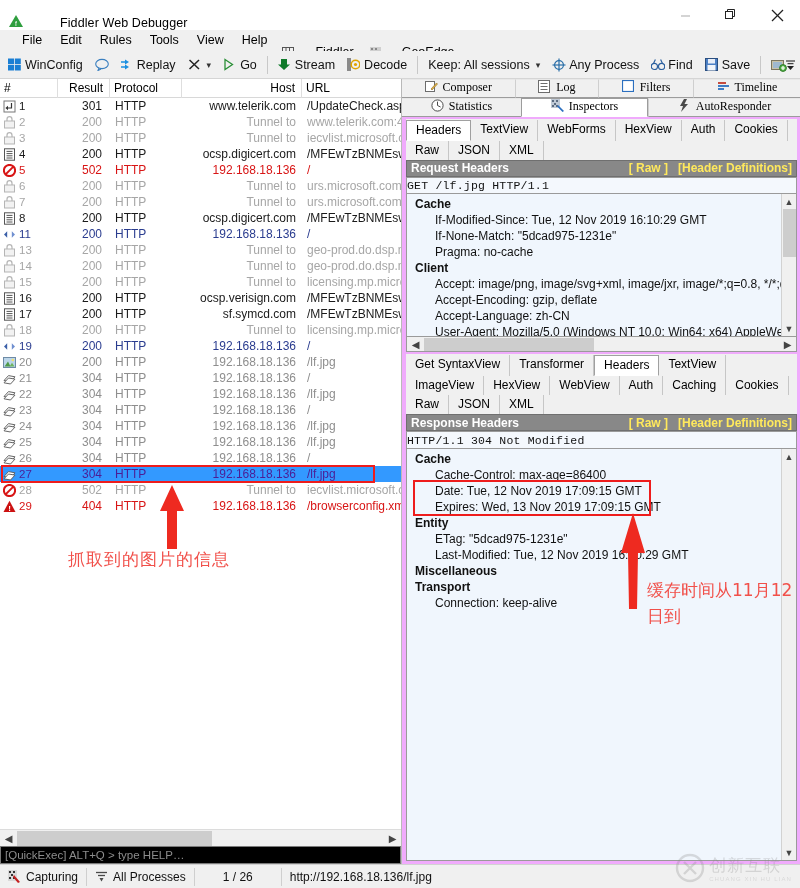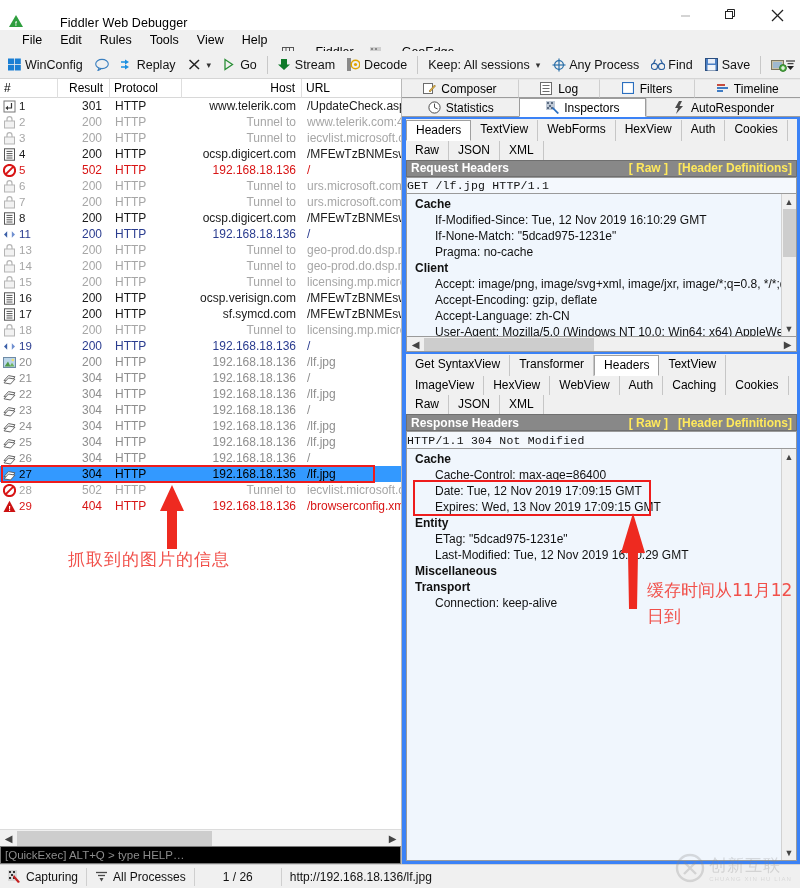--- a/index.html
+++ b/index.html
@@ -64,21 +64,21 @@
   }
   .gh { border-right:1px solid #dedede; height:19px; line-height:19px; padding:0 4px; overflow:hidden; }
   .gh.c-num   { width: 58px;  flex:0 0 58px; }
   .gh.c-res   { width: 52px;  flex:0 0 52px; text-align:right; padding-right:6px;}
   .gh.c-proto { width: 72px;  flex:0 0 72px; }
   .gh.c-host  { width: 120px; flex:0 0 120px; text-align:right; padding-right:6px;}
   .gh.c-url   { flex:1 1 auto; border-right:none; }
 
   .grid-body { flex:1 1 auto; overflow:hidden; background:#fff; position:relative; }
   .row { height:16px; display:flex; align-items:center; font-size:12px; white-space:nowrap; }
-  .row.sel { background:#3399ff; color:#000000; }
+  .row.sel { background:#3399ff; color:#4c1d95; }
   .cell { height:16px; line-height:16px; overflow:hidden; }
   .cell.c-num   { width:58px;  flex:0 0 58px; display:flex; align-items:center; gap:3px; padding-left:3px;}
   .cell.c-res   { width:52px;  flex:0 0 52px; text-align:right; padding-right:8px;}
   .cell.c-proto { width:72px;  flex:0 0 72px; padding-left:5px;}
   .cell.c-host  { width:120px; flex:0 0 120px; text-align:right; padding-right:6px;}
   .cell.c-url   { flex:1 1 auto; padding-left:5px; }
   .rownum { font-size:11.5px; }
   .ico { width:13px; height:13px; flex:0 0 13px; display:block; }
   .t-dark  { color:#1a1a1a; }
   .t-grey  { color:#a6a6a6; }
@@ -112,40 +112,40 @@
   
   .quickexec {
     height: 18px; flex:0 0 18px; background:#000; color:#8c8c8c; font-size:11.5px;
     display:flex; align-items:center; padding-left:4px; border:1px solid #7a7a7a;
   }
 
   
   .rtabs-wrap { background:#f0f0f0; padding:0; }
   .rtabrow { display:flex; height:19px; }
   .rtab {
-    flex:1 1 auto; height:19px; display:flex; align-items:center; justify-content:center; gap:5px;
+    flex:1 1 auto; height:19px; display:flex; justify-content:center; gap:5px;
     font-size:12px; color:#000; background:#f0f0f0;
-    border-left:1px solid #cfcfcf; border-bottom:1px solid #9c9c9c; border-top:1px solid #e8e8e8;
+    border-left:1px solid #cfcfcf; border-bottom:1px solid #9c9c9c; border-top:1px solid #e8e8e8;font-family:Liberation Serif, serif;
   }
   .rtab:first-child { border-left:none; }
   .rtab.active {
     background:#ffffff; border-bottom:1px solid #ffffff;
     border-top:1px solid #9c9c9c; border-right:1px solid #9c9c9c; border-left:1px solid #9c9c9c;
   }
   .rtab .lbl { white-space:nowrap; }
 
   
   .sub-tabs { display:flex; flex-wrap:wrap; background:#f0f0f0; padding-top:1px; }
   .stab {
     font-size:12px; padding:2px 9px 3px 9px; color:#000; white-space:nowrap;
     border-right:1px solid #c6c6c6; margin-bottom:0; background:#f0f0f0;
   }
   .stab.active { background:#fff; border:1px solid #a0a0a0; border-bottom:1px solid #fff; }
 
-  .panel { background:#3b82f6; display:flex; flex-direction:column; min-height:0; }
+  .panel { background:#f0abfc; display:flex; flex-direction:column; min-height:0; }
   .hdr-bar {
     height:17px; background:#888888; color:#fff; font-weight:bold; font-size:12px;
     display:flex; align-items:center; padding:0 4px; justify-content:space-between;
     border:1px solid #6f6f6f;
   }
   .hdr-bar .links { display:flex; gap:10px; font-weight:bold; color:#ffe95c; }
   .req-line {
     background:#f4f8fd; border:1px solid #9a9a9a; height:18px; font-family:"Liberation Mono", monospace;
     font-size:11.5px; color:#111; display:flex; align-items:center; 
     letter-spacing:.2px;

